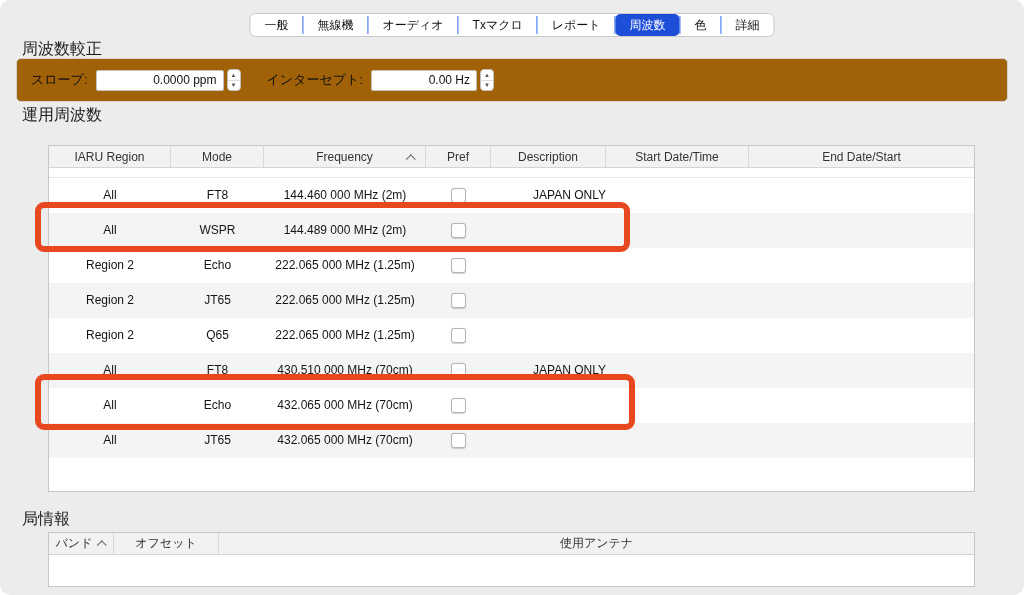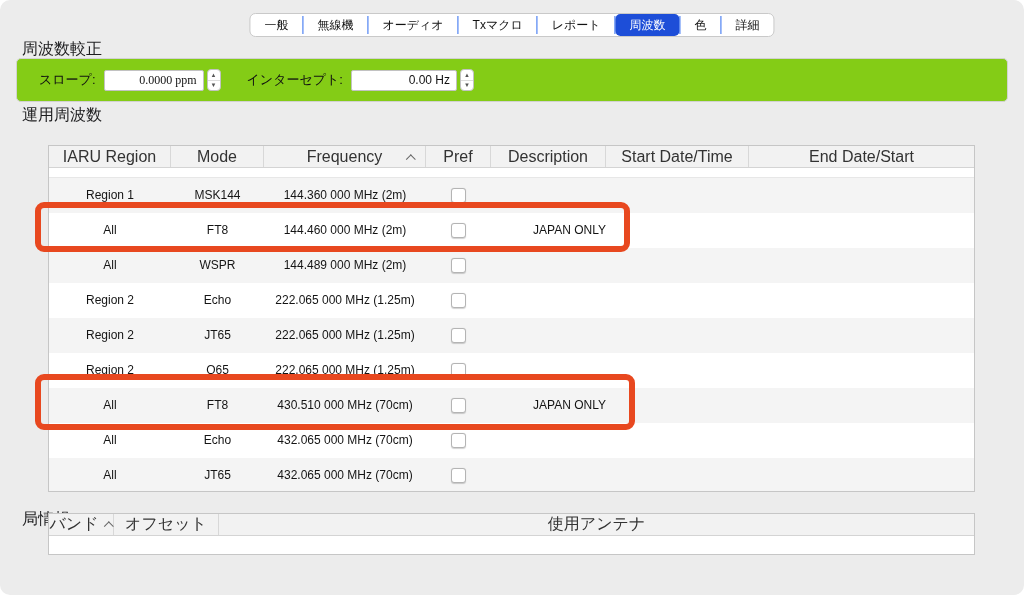--- a/index.html
+++ b/index.html
@@ -25,51 +25,51 @@
 
   
   .section-label{position:absolute;left:22px;font-size:16px;color:#1d1d1f;}
   #cal-label{top:39px;}
   #freq-label{top:105px;}
   #station-label{top:509px;}
 
   
   .groupbox{
     position:absolute;left:16px;right:16px;top:58px;height:44px;box-sizing:border-box;
-    background:#84cc16;border:1px solid #d2d2d2;border-radius:5px;
-    display:flex;align-items:center;padding-left:22px;
+    background:#a16207;border:1px solid #d2d2d2;border-radius:5px;
+    display:flex;align-items:center;padding-left:14px;
   }
   .field-label{font-size:13px;color:#111;}
   .field-label.second{margin-left:26px;}
   .text-field{
     height:21px;border:1px solid #c2c2c2;border-radius:2px;background:#fff;
     font-size:12px;text-align:right;padding:0 6px;box-sizing:border-box;
     color:#111;font-family:inherit;margin-left:8px;
   }
-  .text-field.slope{width:100px;font-family:Liberation Serif, serif;}
+  .text-field.slope{width:128px;}
   .text-field.intercept{width:106px;}
   .stepper{
     margin-left:3px;width:14px;height:22px;background:#fff;border:1px solid #c2c2c2;
     border-radius:4px;display:flex;flex-direction:column;overflow:hidden;box-sizing:border-box;
   }
   .stepper .half{flex:1;display:flex;align-items:center;justify-content:center;
     font-size:6px;color:#555;line-height:1;}
   .stepper .half.up{border-bottom:1px solid #dcdcdc;}
 
   
   .table{
     position:absolute;left:48px;width:927px;background:#fff;
     border:1px solid #c6c6c6;box-sizing:border-box;overflow:hidden;
   }
   .freq-table{top:145px;height:347px;}
-  .station-table{top:513px;height:42px;}
+  .station-table{top:532px;height:55px;}
   .thead{display:flex;height:22px;background:#f2f2f2;border-bottom:1px solid #d4d4d4;box-sizing:border-box;}
   .th{
     display:flex;align-items:center;justify-content:center;position:relative;
-    font-size:16px;color:#333;border-right:1px solid #d8d8d8;box-sizing:border-box;white-space:nowrap;
+    font-size:12px;color:#333;border-right:1px solid #d8d8d8;box-sizing:border-box;white-space:nowrap;
   }
   .th:last-child{border-right:none;}
   .chev-up{
     display:inline-block;width:6px;height:6px;border-left:1.5px solid #666;border-top:1.5px solid #666;
     transform:rotate(45deg) translateY(1px);
   }
   .th .sort{position:absolute;right:10px;top:9px;}
   .th .sort-inline{margin-left:7px;margin-top:2px;}
 
   
@@ -157,37 +157,20 @@
         <span>Frequency</span>
         <span class="chev-up sort"></span>
       </div>
       <div class="th c-pref">Pref</div>
       <div class="th c-desc">Description</div>
       <div class="th c-start">Start Date/Time</div>
       <div class="th c-end">End Date/Start</div>
     </div>
     <div id="freq-tbody">
         <div class="trow sliver"></div>
-        <div class="trow shaded">
-          <div class="td c-region">
-            <span>Region 1</span>
-          </div>
-          <div class="td c-mode">
-            <span>MSK144</span>
-          </div>
-          <div class="td c-freq freq">
-            <span>144.360 000 MHz (2m)</span>
-          </div>
-          <div class="td c-pref">
-            <div class="checkbox"></div>
-          </div>
-          <div class="td c-desc desc"></div>
-          <div class="td c-start"></div>
-          <div class="td c-end"></div>
-        </div>
         <div class="trow">
           <div class="td c-region">
             <span>All</span>
           </div>
           <div class="td c-mode">
             <span>FT8</span>
           </div>
           <div class="td c-freq freq">
             <span>144.460 000 MHz (2m)</span>
           </div>

